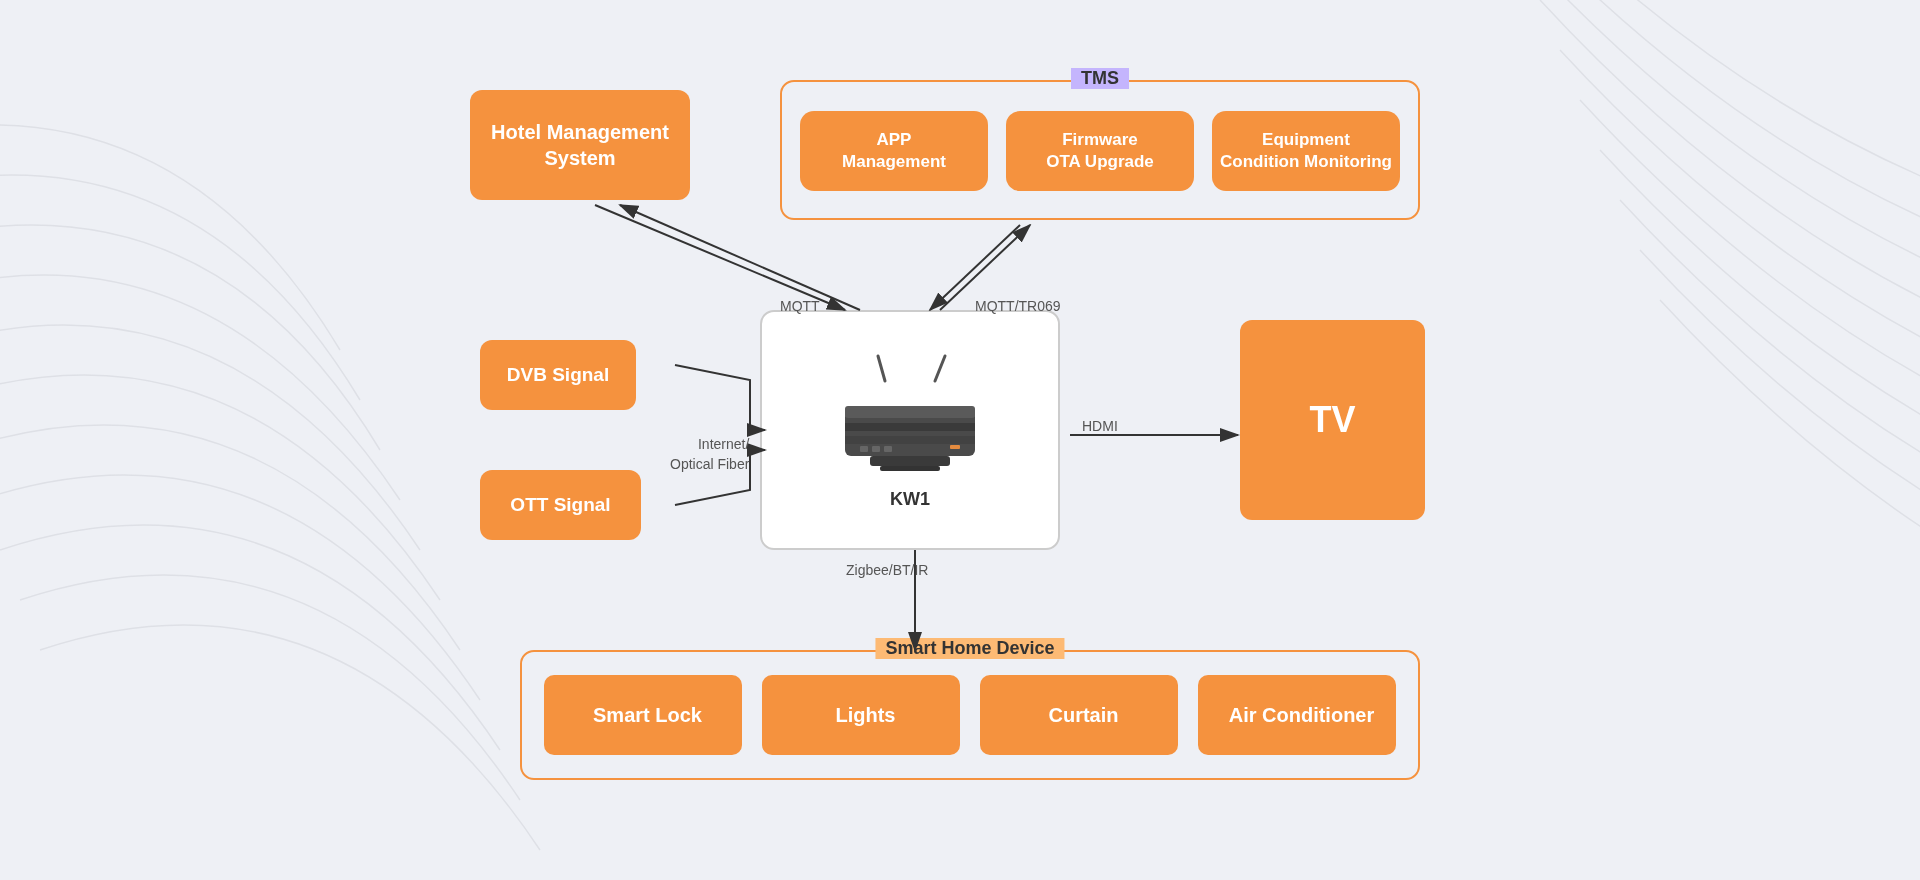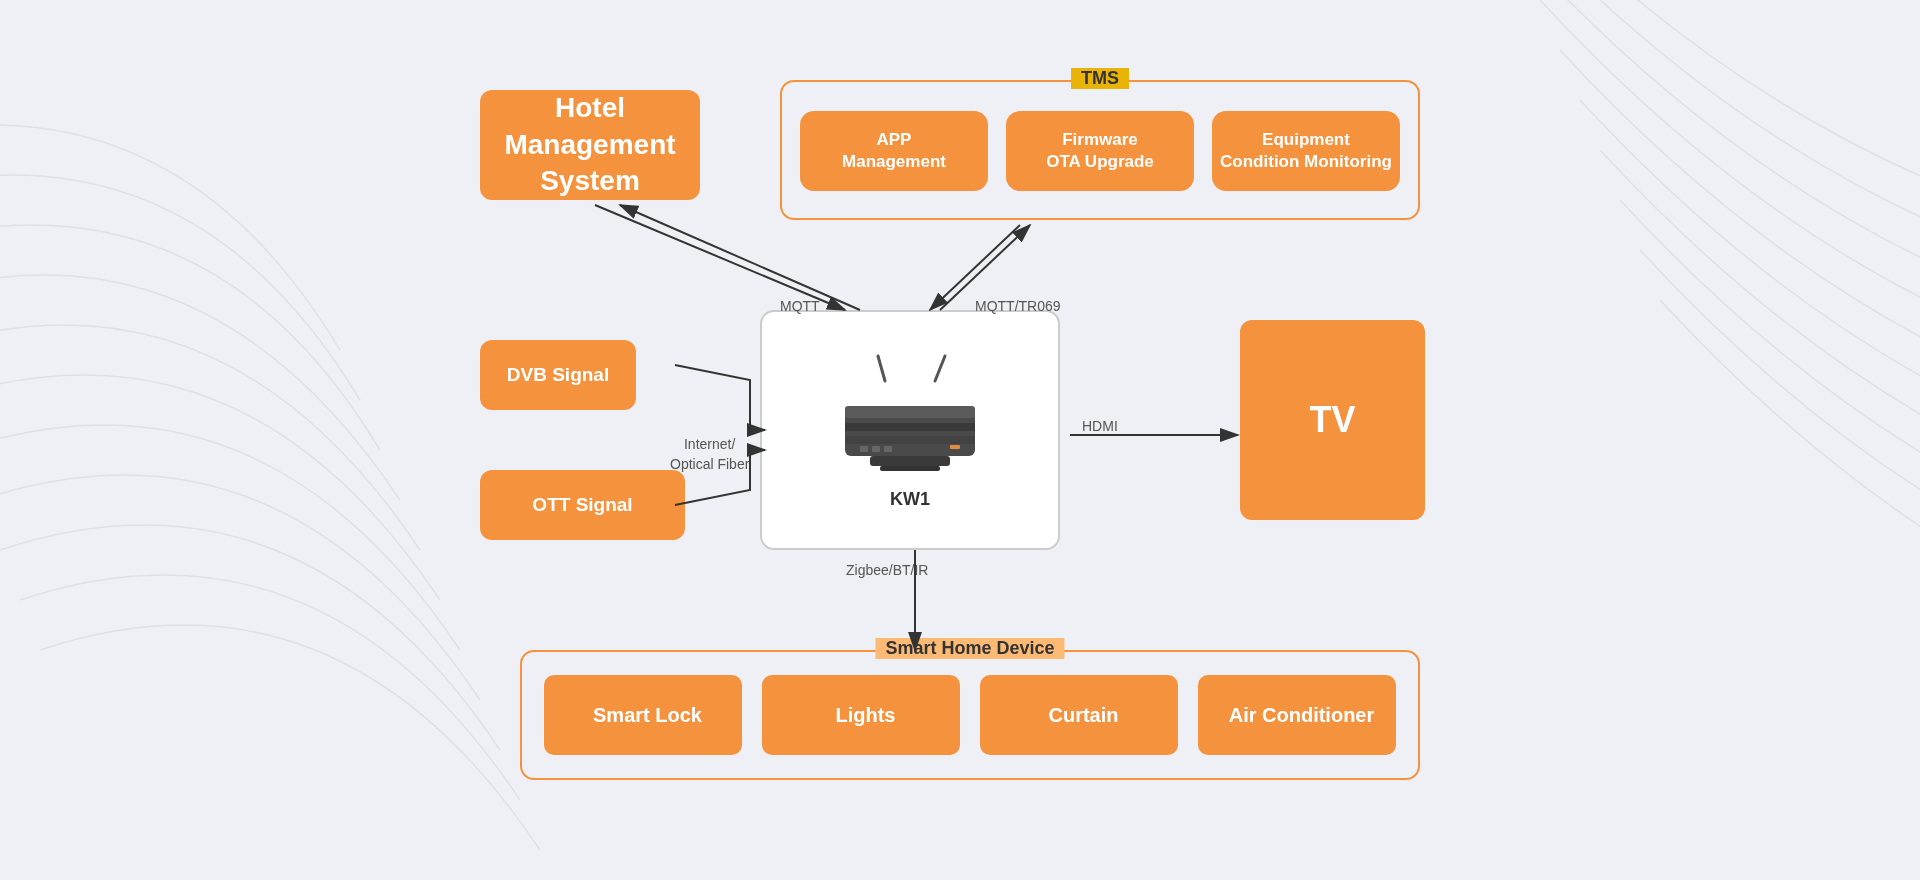--- a/index.html
+++ b/index.html
@@ -33,44 +33,44 @@
       justify-content: center;
       text-align: center;
       font-size: 22px;
       line-height: 1.3;
       position: absolute;
     }
 
     
     .hotel-mgmt {
       top: 40px;
-      left: 70px;
+      left: 60px;
       width: 220px;
       height: 110px;
-      font-size: 28px;
+      font-size: 20px;
     }
 
     
     .tms-container {
       position: absolute;
       top: 30px;
       left: 370px;
       width: 640px;
       height: 140px;
       border: 2px solid #f5923e;
       border-radius: 14px;
       background: transparent;
     }
 
     .tms-label {
       position: absolute;
       top: -14px;
       left: 50%;
       transform: translateX(-50%);
-      background: #eab308;
+      background: #c4b5fd;
       padding: 0 10px;
       color: #333;
       font-size: 18px;
       font-weight: 600;
     }
 
     .tms-items {
       display: flex;
       gap: 18px;
       padding: 20px 18px 18px;
@@ -123,21 +123,21 @@
       left: 70px;
       width: 156px;
       height: 70px;
       font-size: 19px;
     }
 
     
     .ott-signal {
       top: 420px;
       left: 70px;
-      width: 205px;
+      width: 161px;
       height: 70px;
       font-size: 19px;
     }
 
     
     .tv-box {
       top: 270px;
       left: 830px;
       width: 185px;
       height: 200px;
@@ -349,21 +349,21 @@
   </div>
 
   <div class="orange-box tv-box">
     <span>TV</span>
   </div>
 
   <div class="arrow-label label-mqtt" style="top: 248px; left: 350px;">MQTT</div>
 
   <div class="arrow-label label-mqtt-tr069" style="top: 248px; left: 565px;">MQTT/TR069</div>
 
-  <div class="arrow-label" style="top: 385px; left: 260px; text-align: center; line-height: 1.4;">Internet/<br>Optical Fiber</div>
+  <div class="arrow-label" style="top: 385px; left: 260px; text-align: right; line-height: 1.4;">Internet/<br>Optical Fiber</div>
 
   <div class="arrow-label" style="top: 368px; left: 672px;">HDMI</div>
 
   <div class="arrow-label" style="top: 512px; left: 436px;">Zigbee/BT/IR</div>
 
   <div class="smart-home-container">
     <div class="smart-home-label">Smart Home Device</div>
     <div class="smart-home-items">
       <div class="smart-item">
         <span>Smart Lock</span>

